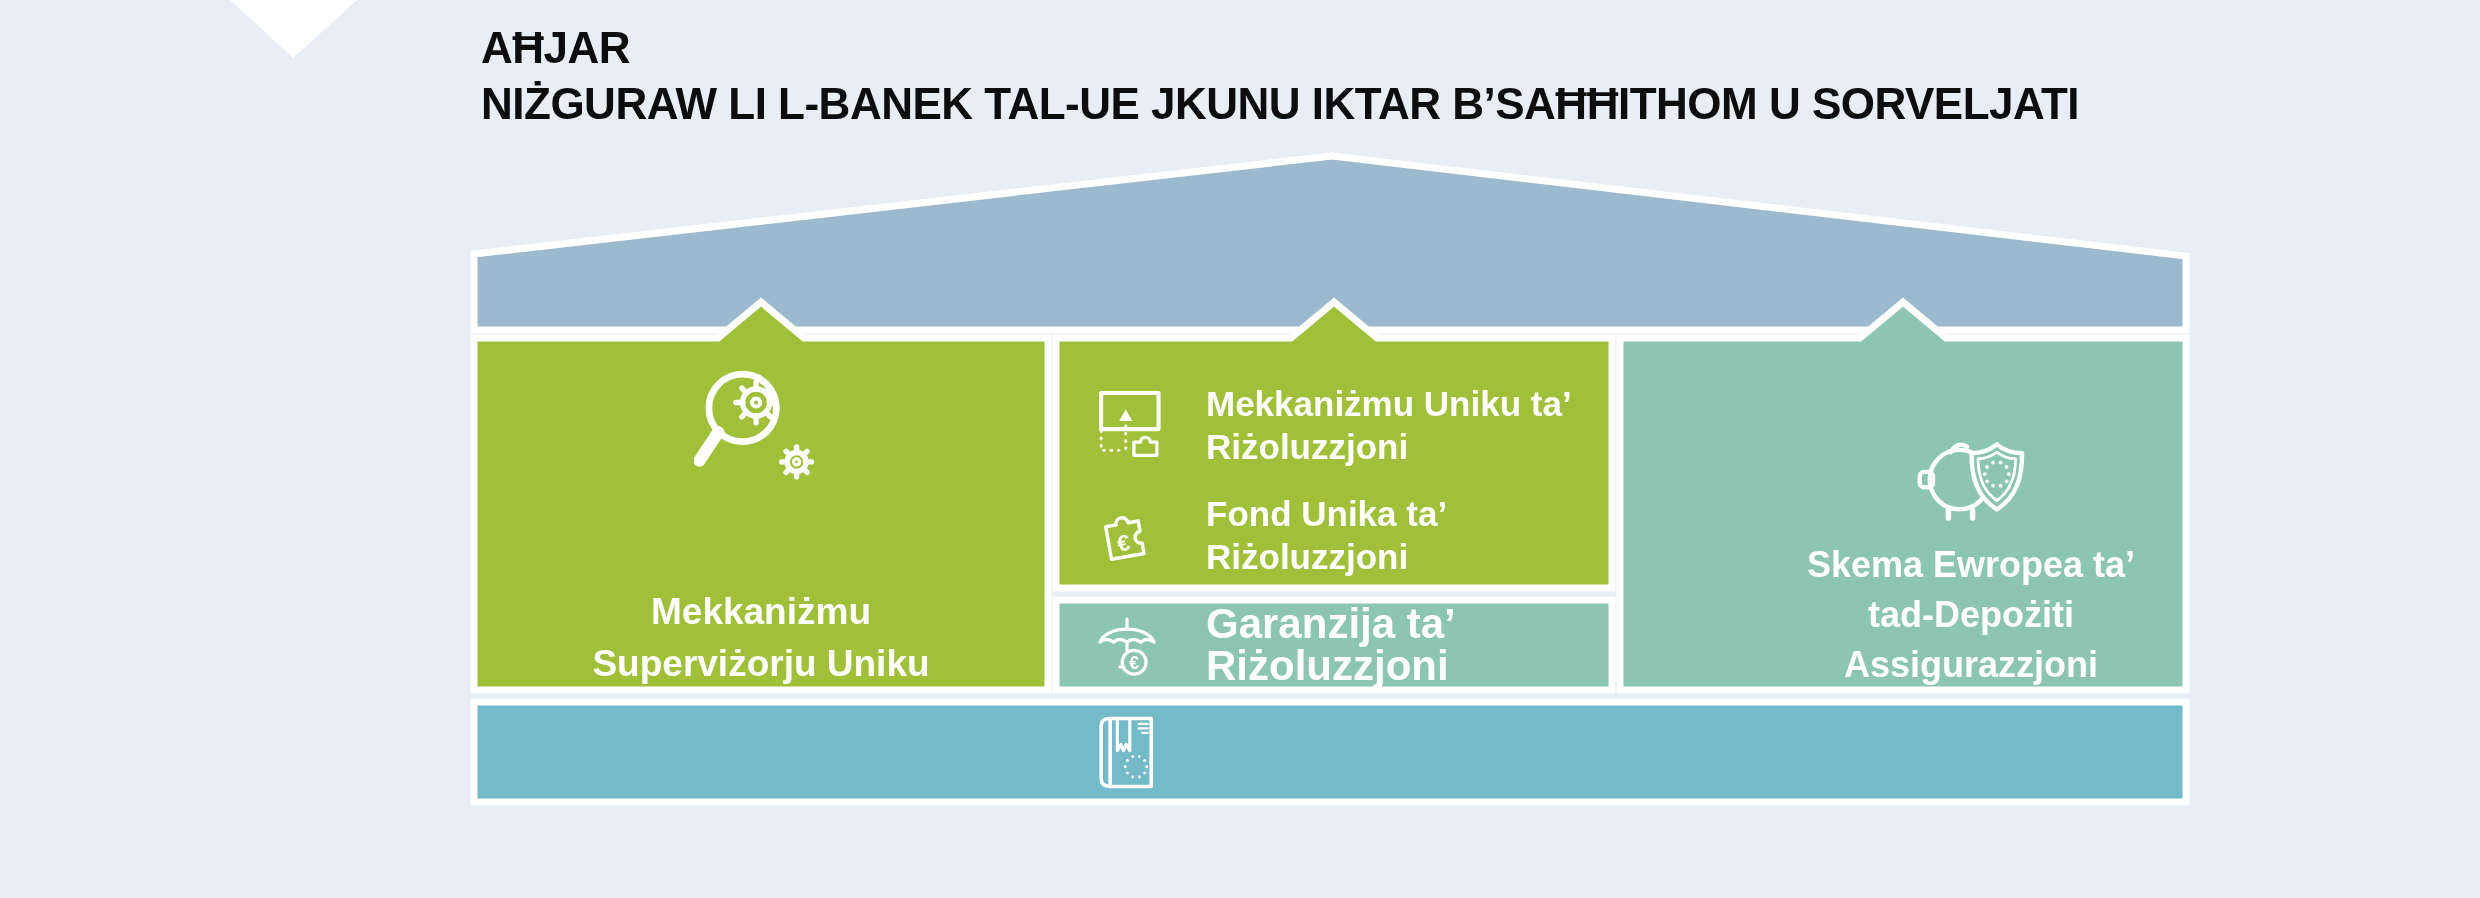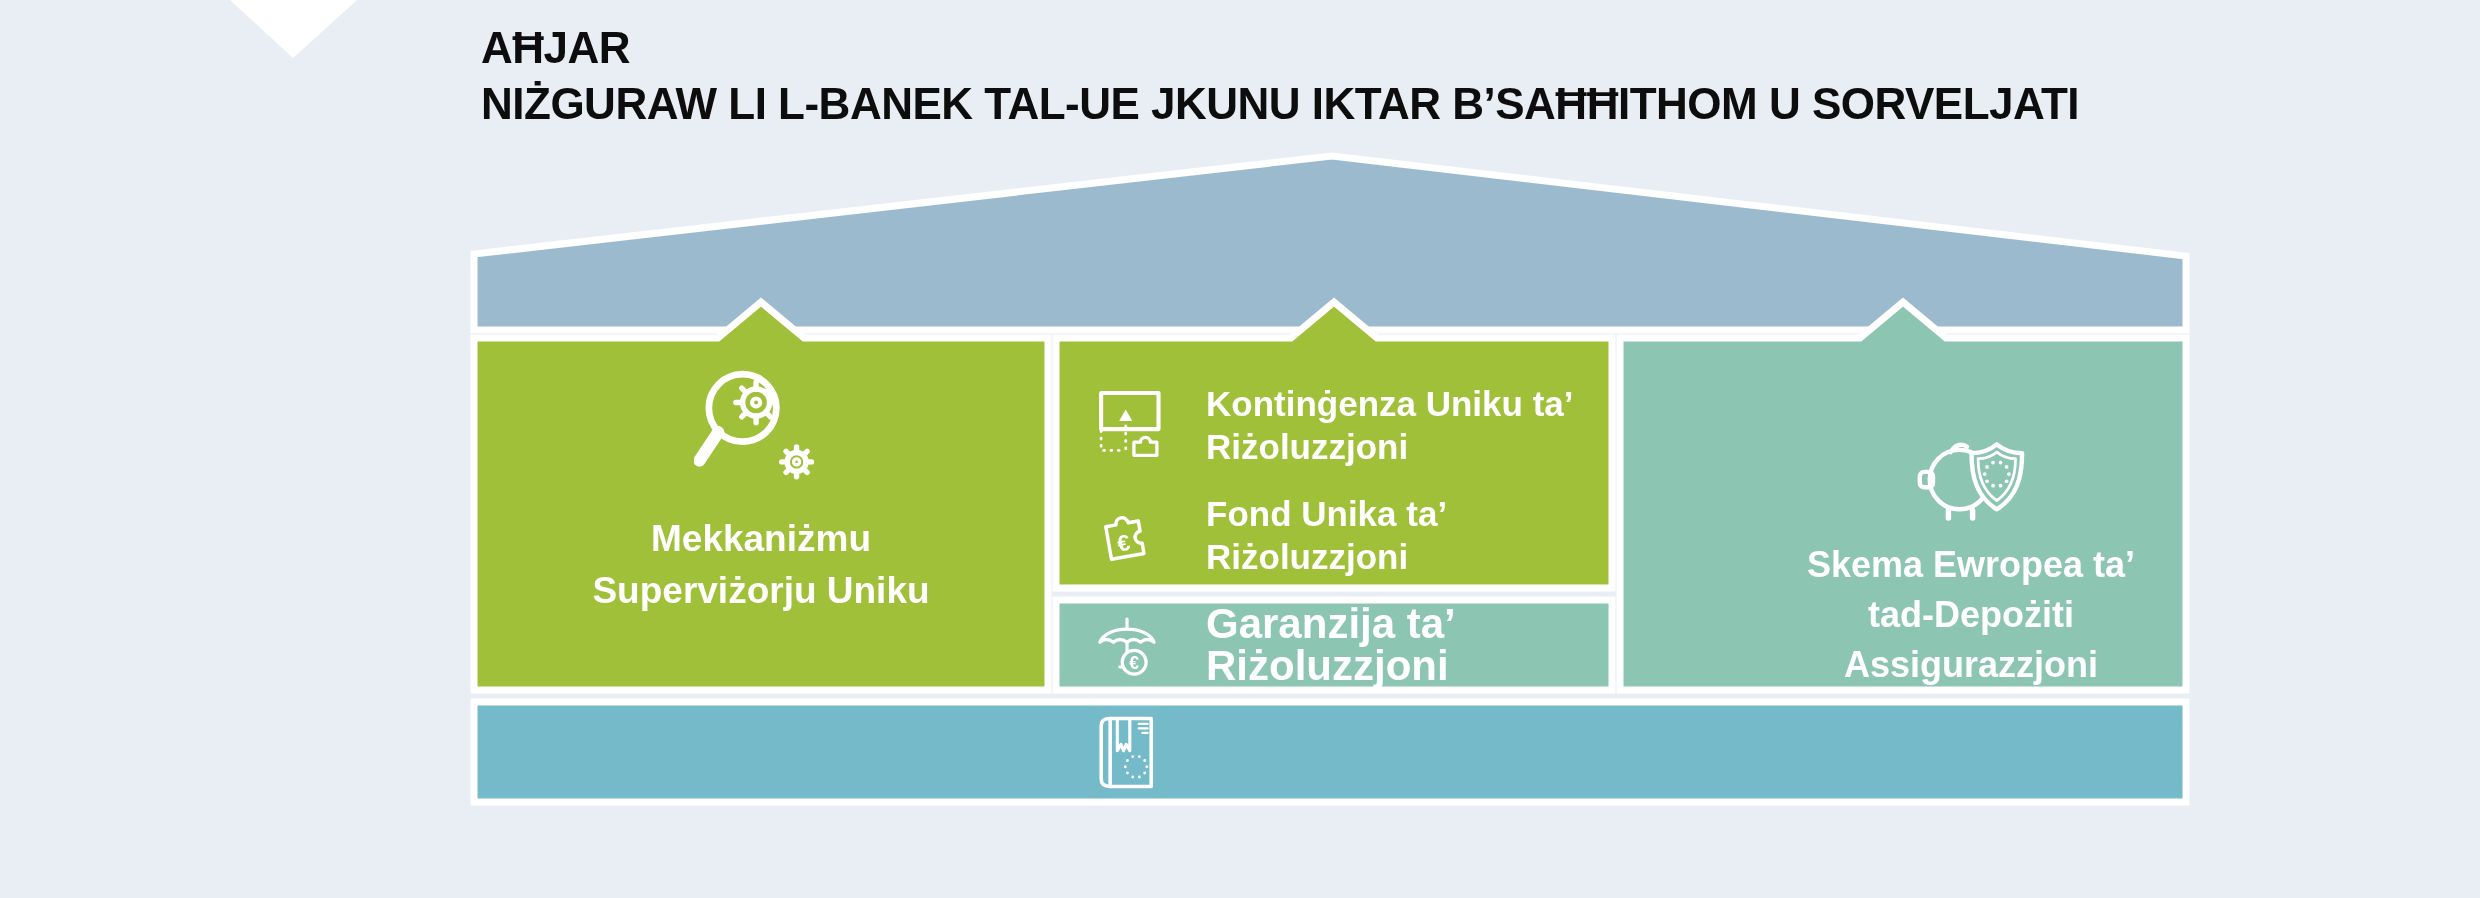--- a/index.html
+++ b/index.html
@@ -18,21 +18,21 @@
     font-weight:bold;font-size:44px;line-height:1.27;letter-spacing:-0.5px;}
 
   svg.layer{position:absolute;left:0;top:0;width:2480px;height:898px;}
   .shape{stroke:var(--white);stroke-width:7;stroke-linejoin:miter;}
 
   .overlay{position:absolute;color:var(--white);font-weight:bold;}
   .roof-label{left:474px;top:226px;width:1712px;text-align:center;
     font-size:40px;letter-spacing:1px;line-height:48px;}
 
   .pillar-col{display:flex;flex-direction:column;align-items:center;}
-  .pillar-left{left:474px;top:338px;width:574px;height:352px;padding-top:24px;}
+  .pillar-left{left:474px;top:338px;width:574px;height:352px;padding-top:24px;justify-content:space-between;}
   .pillar-left .txt{margin-top:16px;font-size:37px;line-height:52px;text-align:center;}
   .pillar-right{left:1688px;top:338px;width:566px;height:352px;padding-top:32px;justify-content:flex-end;}
   .pillar-right .txt{margin-top:12px;font-size:36px;line-height:50px;text-align:center;}
 
   .mid-box{left:1056px;top:338px;width:556px;height:250px;display:flex;
     flex-direction:column;justify-content:flex-start;padding-top:44px;}
   .mid-row{display:flex;align-items:center;margin-bottom:24px;}
   .mid-row .icon-cell{width:86px;margin-left:30px;margin-right:34px;display:flex;
     justify-content:center;align-items:center;flex:0 0 auto;}
   .mid-row .txt{font-size:35px;line-height:43px;white-space:nowrap;}
@@ -111,21 +111,21 @@
       <span class="icon-cell">
         <svg class="ic" width="82" height="74" viewBox="0 0 100 90">
           <rect x="16" y="6" width="70" height="44" stroke-width="5"></rect>
           <path d="M16,52 V76 H40" stroke-width="3.5" stroke-dasharray="1,8"></path>
           <path d="M46,74 V42" stroke-width="3.5" stroke-dasharray="1,8"></path>
           <polygon points="38,40 46,26 54,40" fill="var(--white)" stroke="none"></polygon>
           <path d="M56,66 h8 a6,6 0 1 1 12,0 h8 v16 h-28 z" stroke-width="4"></path>
         </svg>
       </span>
       <div class="txt">
-        <div>Kontinġenza Uniku ta’</div>
+        <div>Mekkaniżmu Uniku ta’</div>
         <div>Riżoluzzjoni</div>
       </div>
     </div>
     <div class="mid-row">
       <span class="icon-cell">
         <svg class="ic" width="66" height="66" viewBox="0 0 76 76">
           <g transform="rotate(-10 38 42)">
             <path d="M14,24 h12 a7,7 0 1 1 14,0 h12 v12 a7,7 0 1 0 0,14 v12 h-38 z" stroke-width="4"></path>
             <text x="31" y="55" font-size="26" text-anchor="middle">€</text>
           </g>

